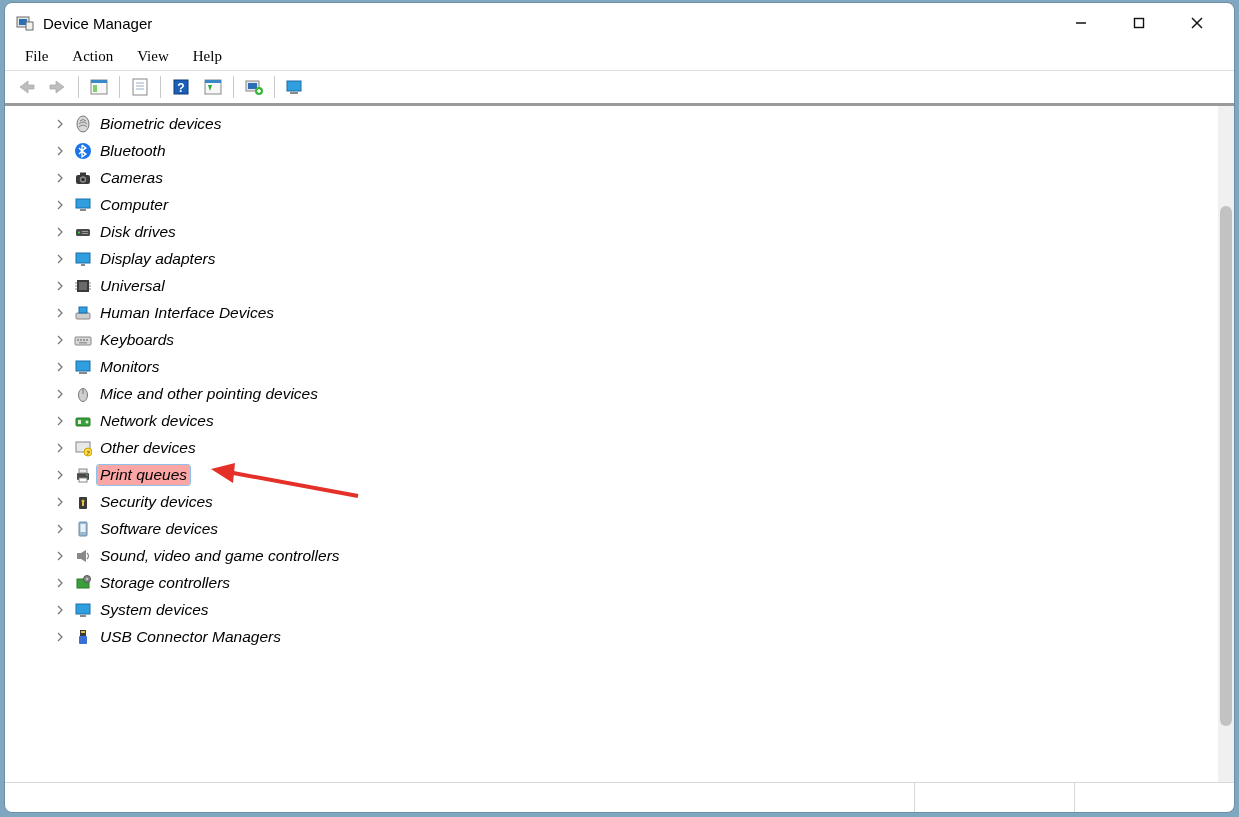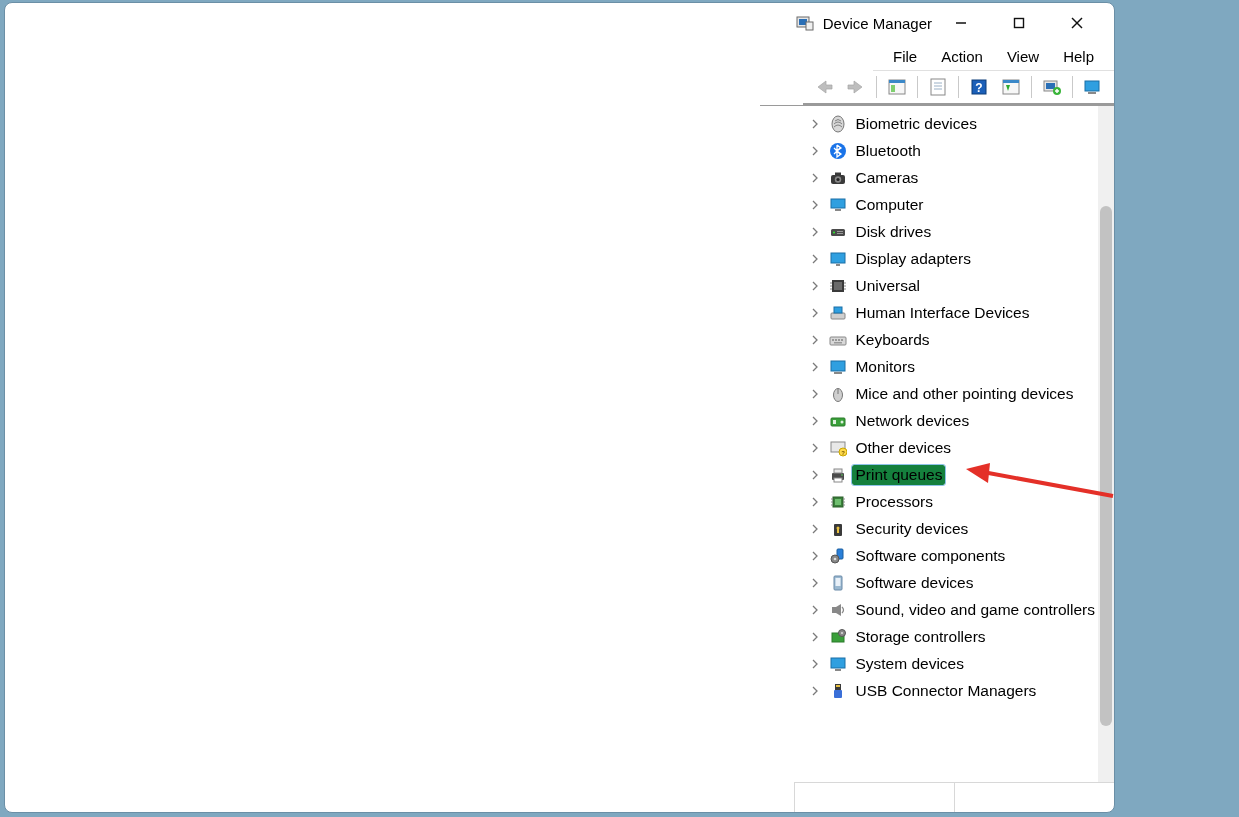--- a/index.html
+++ b/index.html
@@ -10,29 +10,28 @@
     background: #7fa8c0;
     width: 1239px;
     height: 817px;
     overflow: hidden;
     position: relative;
   }
   .window {
     position: absolute;
     left: 4px;
     top: 2px;
-    width: 1111px;
+    width: 1231px;
     height: 811px;
     background: #ffffff;
     border: 1px solid #6b8fa6;
     border-radius: 8px;
     display: flex;
     flex-direction: column;
     overflow: hidden;
-    align-items: flex-end;
   }
   .titlebar {
     height: 40px;
     display: flex;
     align-items: center;
     padding: 0 8px 0 10px;
   }
   .title-icon {
     width: 20px;
     height: 20px;
@@ -57,20 +56,21 @@
     justify-content: center;
     color: #111;
   }
   .win-btn svg { display: block; }
   .menubar {
     height: 28px;
     display: flex;
     align-items: center;
     padding: 0 8px;
     border-bottom: 1px solid #e0e0e0;
+    font-family: Liberation Serif, serif;
   }
   .menu-item {
     padding: 3px 12px;
     font-size: 15px;
     color: #000;
   }
   .toolbar {
     height: 34px;
     display: flex;
     align-items: center;
@@ -96,20 +96,21 @@
     flex: 1;
     display: flex;
     position: relative;
     overflow: hidden;
     border-top: 1px solid #9a9a9a;
   }
   .tree {
     flex: 1;
     overflow: hidden;
     padding: 4px 0 4px 0;
+    font-style: italic;
   }
   .tree-row {
     display: flex;
     align-items: center;
     height: 27px;
     padding-left: 48px;
     font-size: 15.5px;
     color: #000;
   }
   .expander {
@@ -128,21 +129,21 @@
     display: flex;
     align-items: center;
     justify-content: center;
   }
   .row-label {
     padding: 1px 3px;
     border-radius: 2px;
     white-space: nowrap;
   }
   .row-label.selected {
-    background: #15803d;
+    background: #fca5a5;
     outline: 1px solid #8fc2e8;
   }
   .scrollbar {
     width: 16px;
     background: #f0f0f0;
     position: relative;
   }
   .scroll-thumb {
     position: absolute;
     left: 2px;
@@ -486,61 +487,26 @@
           <span class="row-label selected">Print queues</span>
         </div>
         <div class="tree-row">
           <span class="expander">
             <svg width="10" height="10" viewBox="0 0 10 10">
               <path d="M3 1 L7 5 L3 9" stroke="#7a7a7a" fill="none" stroke-width="1.3"></path>
             </svg>
           </span>
           <span class="row-icon">
             <svg width="18" height="18" viewBox="0 0 18 18">
-              <rect x="4" y="4" width="10" height="10" fill="#3a7f3a" stroke="#2a5f2a"></rect>
-              <rect x="6" y="6" width="6" height="6" fill="#6fbf6f"></rect>
-              <line x1="4" y1="6" x2="2" y2="6" stroke="#888"></line>
-              <line x1="4" y1="9" x2="2" y2="9" stroke="#888"></line>
-              <line x1="4" y1="12" x2="2" y2="12" stroke="#888"></line>
-              <line x1="14" y1="6" x2="16" y2="6" stroke="#888"></line>
-              <line x1="14" y1="9" x2="16" y2="9" stroke="#888"></line>
-              <line x1="14" y1="12" x2="16" y2="12" stroke="#888"></line>
-            </svg>
-          </span>
-          <span class="row-label">Processors</span>
-        </div>
-        <div class="tree-row">
-          <span class="expander">
-            <svg width="10" height="10" viewBox="0 0 10 10">
-              <path d="M3 1 L7 5 L3 9" stroke="#7a7a7a" fill="none" stroke-width="1.3"></path>
-            </svg>
-          </span>
-          <span class="row-icon">
-            <svg width="18" height="18" viewBox="0 0 18 18">
               <rect x="5" y="4" width="8" height="12" rx="1" fill="#3a3a3a"></rect>
               <circle cx="9" cy="8" r="1.5" fill="#e8c040"></circle>
               <rect x="8" y="9" width="2" height="4" fill="#e8c040"></rect>
             </svg>
           </span>
           <span class="row-label">Security devices</span>
-        </div>
-        <div class="tree-row">
-          <span class="expander">
-            <svg width="10" height="10" viewBox="0 0 10 10">
-              <path d="M3 1 L7 5 L3 9" stroke="#7a7a7a" fill="none" stroke-width="1.3"></path>
-            </svg>
-          </span>
-          <span class="row-icon">
-            <svg width="18" height="18" viewBox="0 0 18 18">
-              <rect x="8" y="2" width="6" height="10" rx="1" fill="#2a7fd8" stroke="#1a5fa0"></rect>
-              <circle cx="6" cy="12" r="4" fill="#888" stroke="#555"></circle>
-              <circle cx="6" cy="12" r="1.3" fill="#ddd"></circle>
-            </svg>
-          </span>
-          <span class="row-label">Software components</span>
         </div>
         <div class="tree-row">
           <span class="expander">
             <svg width="10" height="10" viewBox="0 0 10 10">
               <path d="M3 1 L7 5 L3 9" stroke="#7a7a7a" fill="none" stroke-width="1.3"></path>
             </svg>
           </span>
           <span class="row-icon">
             <svg width="18" height="18" viewBox="0 0 18 18">
               <rect x="5" y="2" width="8" height="14" rx="1" fill="#9ab8d0" stroke="#6a8aa8"></rect>

